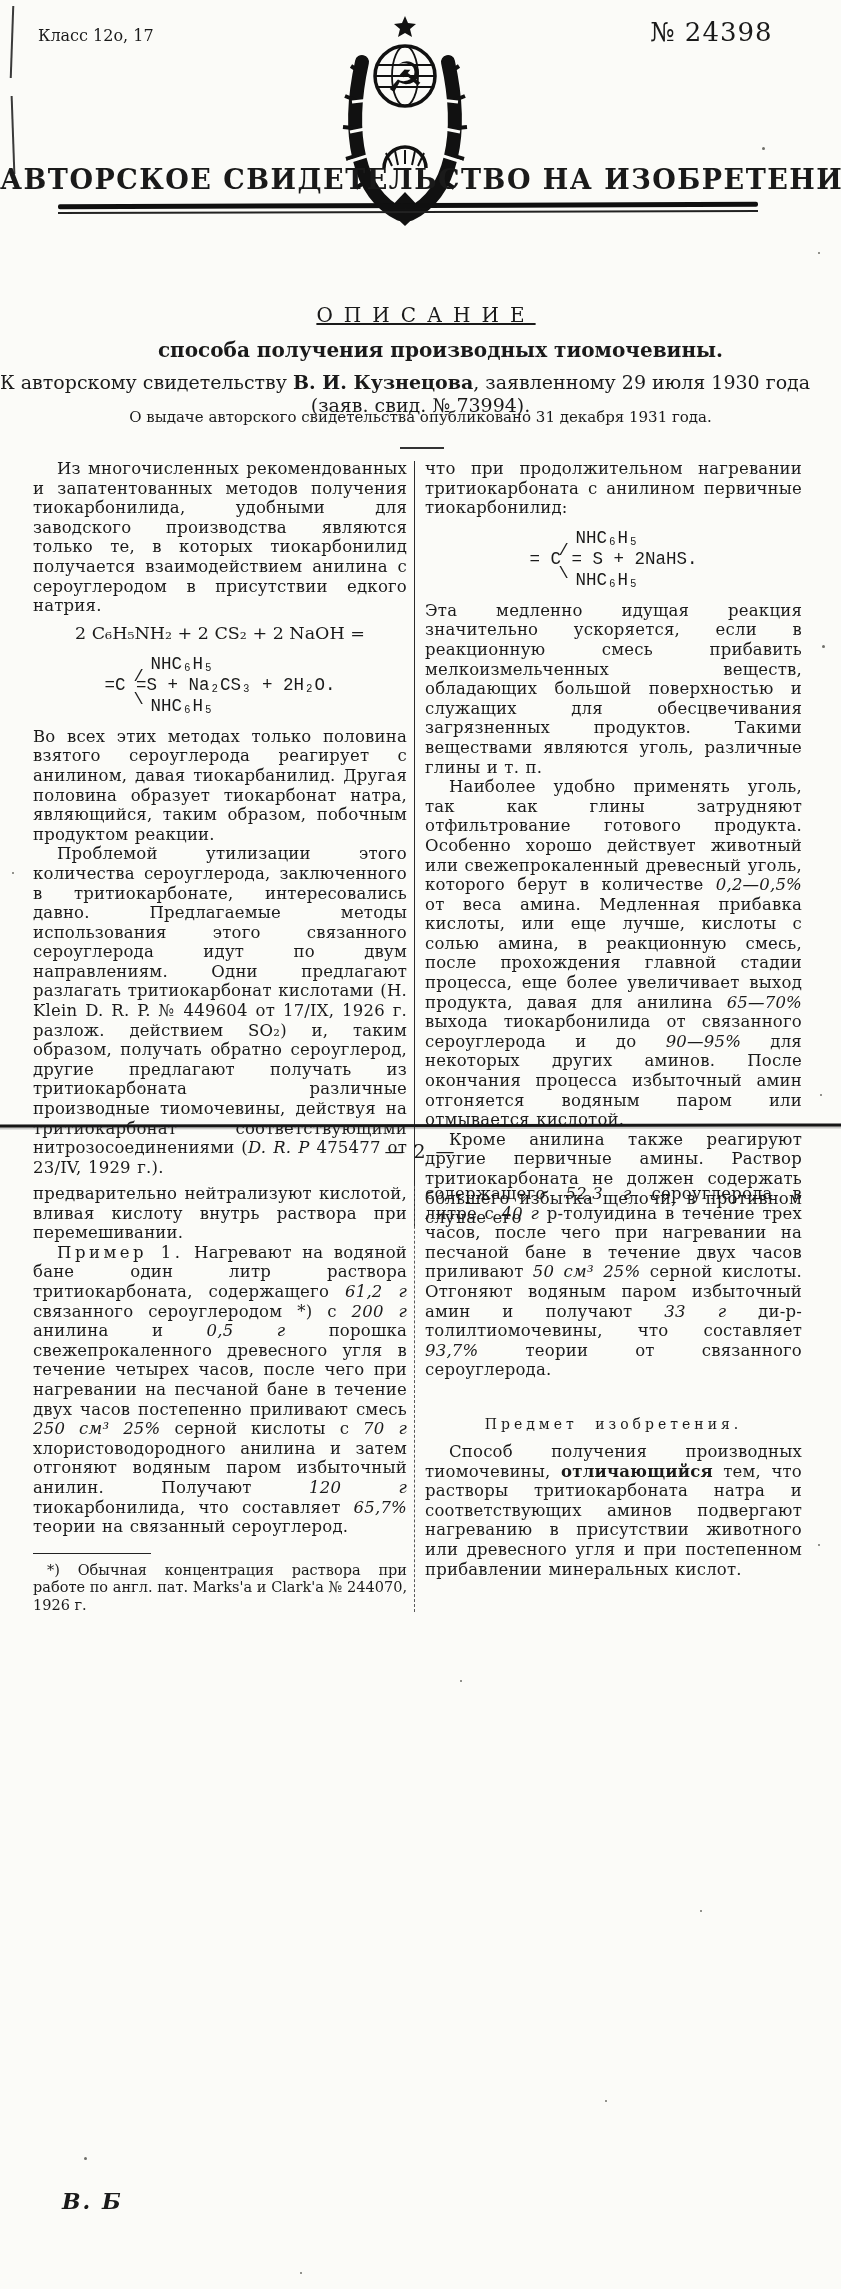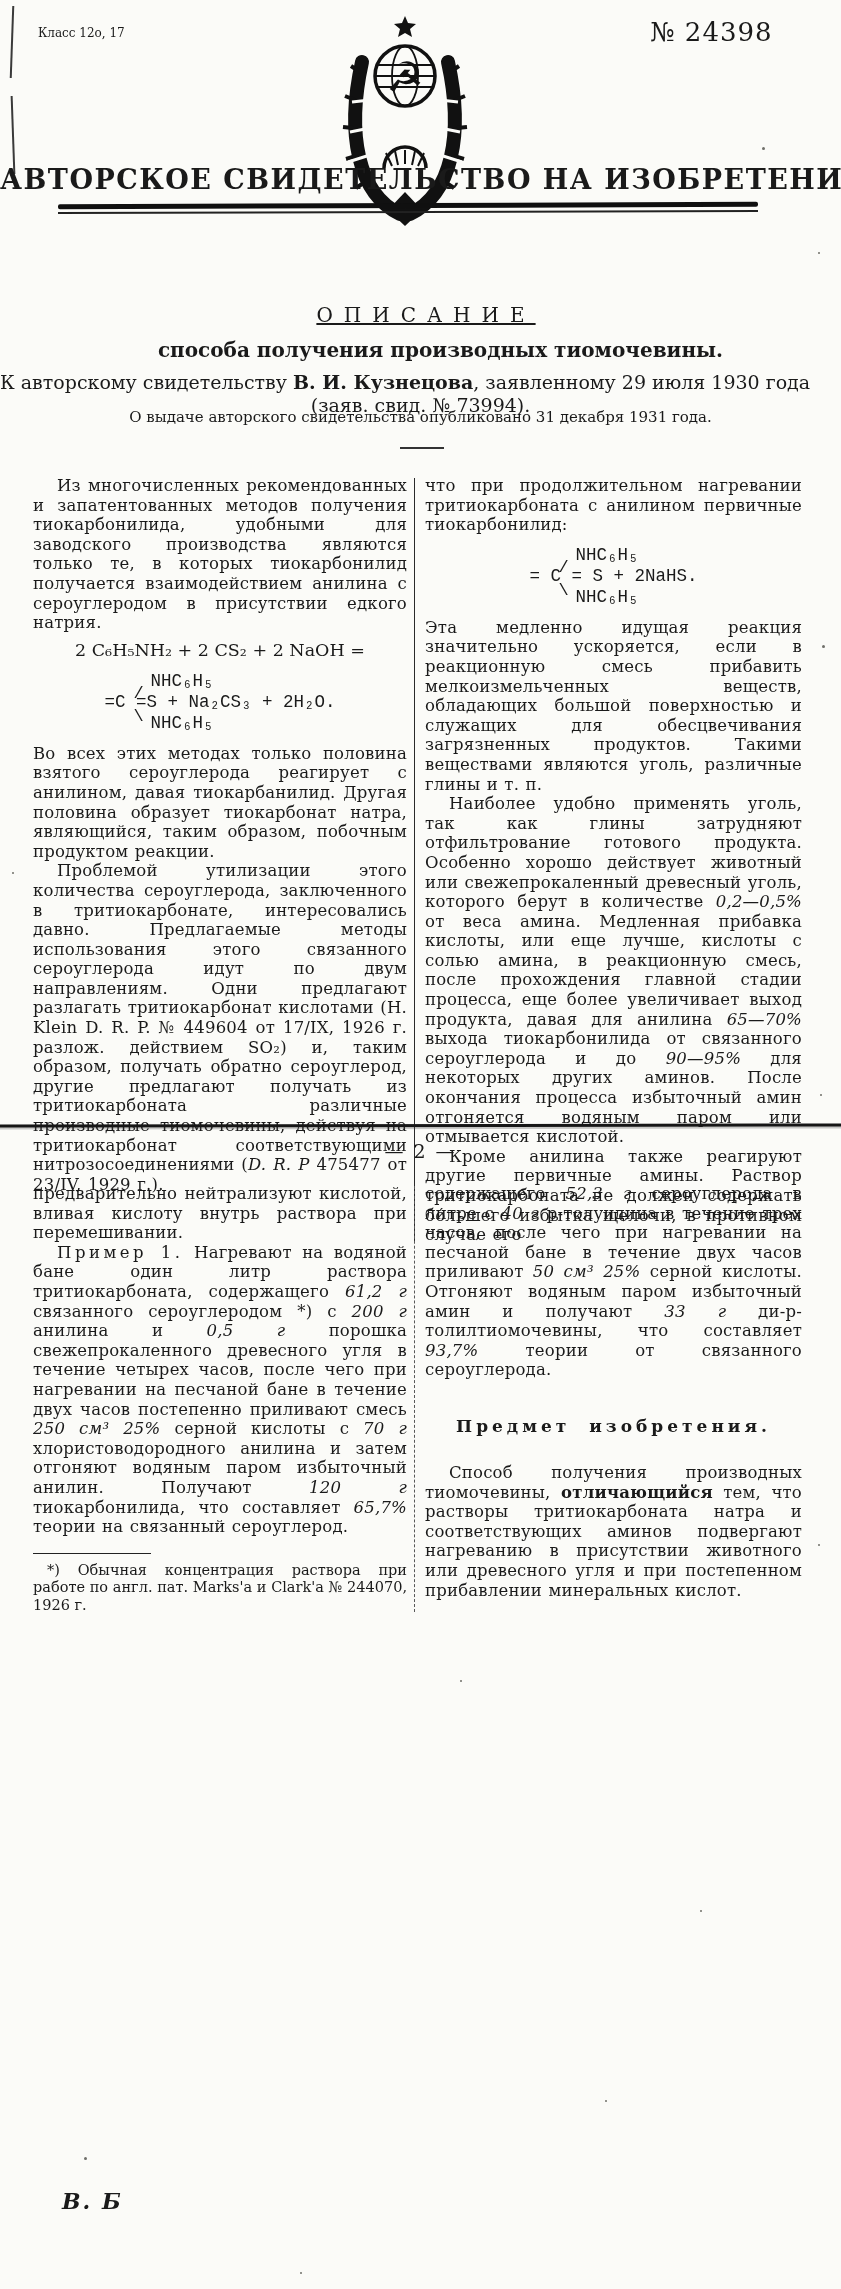--- a/index.html
+++ b/index.html
@@ -2,60 +2,60 @@
 <html><head>
 <meta charset="utf-8">
 <style>
   html,body{margin:0;padding:0;background:#d9d8d4;}
   .sheet{
     position:relative;width:841px;height:2289px;margin:0 auto;
     background:#fbfbf8;color:#1a1a1a;overflow:hidden;
     font-family:"DejaVu Serif","Liberation Serif",serif;
   }
   
-  .class-label{position:absolute;left:38px;top:26px;font-size:12px;}
+  .class-label{position:absolute;left:38px;top:26px;font-size:16px;}
   .number-label{position:absolute;left:650px;top:17px;font-size:26px;letter-spacing:1px;}
   .emblem{position:absolute;left:340px;top:12px;width:130px;height:218px;}
   .main-title{position:absolute;top:164px;left:0;width:100%;text-align:center;
     font-size:27px;font-weight:bold;letter-spacing:1.5px;margin:0;white-space:nowrap;}
   .title-rule{position:absolute;top:203px;left:58px;width:700px;}
   .tr-thick{height:5px;background:#101010;border-radius:2px;transform:skewY(-.2deg);}
   .tr-thin{height:2px;background:#222;margin-top:3px;transform:skewY(-.15deg);}
   
   .desc-heading{position:absolute;top:303px;left:0;width:100%;text-align:center;
     font-size:20px;letter-spacing:11px;text-indent:11px;text-decoration:underline;}
   .desc-sub{position:absolute;top:338px;left:0;width:100%;text-align:center;font-size:20px;font-weight:bold;padding-left:20px;}
   .attr1{position:absolute;top:371px;left:0;width:100%;text-align:left;font-size:19px;}
   .attr2{position:absolute;top:394px;left:0;width:100%;text-align:center;font-size:19px;}
   .pub-line{position:absolute;top:408px;left:0;width:100%;text-align:center;font-size:15px;}
   .mini-rule{position:absolute;top:447px;left:400px;width:44px;border-top:2px solid #333;}
   
   .cols{position:absolute;left:33px;width:778px;display:flex;align-items:stretch;}
-  .cols.p1{top:476px;}
+  .cols.p1{top:459px;}
   .cols.p2{top:1184px;}
   .col{width:374px;}
   .col.right{width:377px;}
   .divider{width:0;border-left:1.6px solid #2a2a2a;margin:2px 10px 2px 7px;}
   .p2 .divider{border-left:1.4px dashed #585858;}
   .para{margin:0;text-align:justify;font-size:16.5px;line-height:19.6px;letter-spacing:.2px;word-spacing:1px;}
   .para.indent{text-indent:24px;}
   .i{font-style:italic;}
   .b{font-weight:bold;}
   .sp{letter-spacing:3.5px;}
   
   .formula{margin:7px 0 9px;font-size:17.5px;line-height:21px;}
   .f-line1{text-align:center;white-space:nowrap;}
   .f-struct{position:relative;width:max-content;margin:10px auto;font-family:Liberation Mono, monospace;}
   .f-top,.f-bot{margin-left:46px;white-space:nowrap;}
   .f-mid{white-space:nowrap;}
   .bond{position:absolute;font-size:17px;line-height:17px;}
   .bu{left:29px;top:14px;}
   .bd{left:29px;top:37px;}
   
-  .sub-heading{text-align:center;font-size:17px;letter-spacing:4px;word-spacing:9px;margin:36px 0 27px;font-weight:bold;}
+  .sub-heading{text-align:center;font-size:14px;letter-spacing:4px;word-spacing:9px;margin:36px 0 10px;}
   .footnote{margin-top:16px;font-size:14.5px;line-height:17.6px;text-align:justify;
     position:relative;padding-top:9px;text-indent:14px;}
   .footnote::before{content:"";position:absolute;top:0;left:0;width:118px;border-top:1.6px solid #222;}
   
   .page-rule{position:absolute;top:1124px;left:0;width:841px;height:3px;background:#161616;
     box-shadow:0 2px 0 rgba(70,70,70,.28);transform:skewY(-.08deg);}
   .page2-marker{position:absolute;top:1140px;left:0;width:100%;text-align:center;font-size:19px;letter-spacing:2px;}
   
   .signature{position:absolute;left:62px;top:2188px;font-size:22px;font-style:italic;font-weight:bold;letter-spacing:2px;}
   

